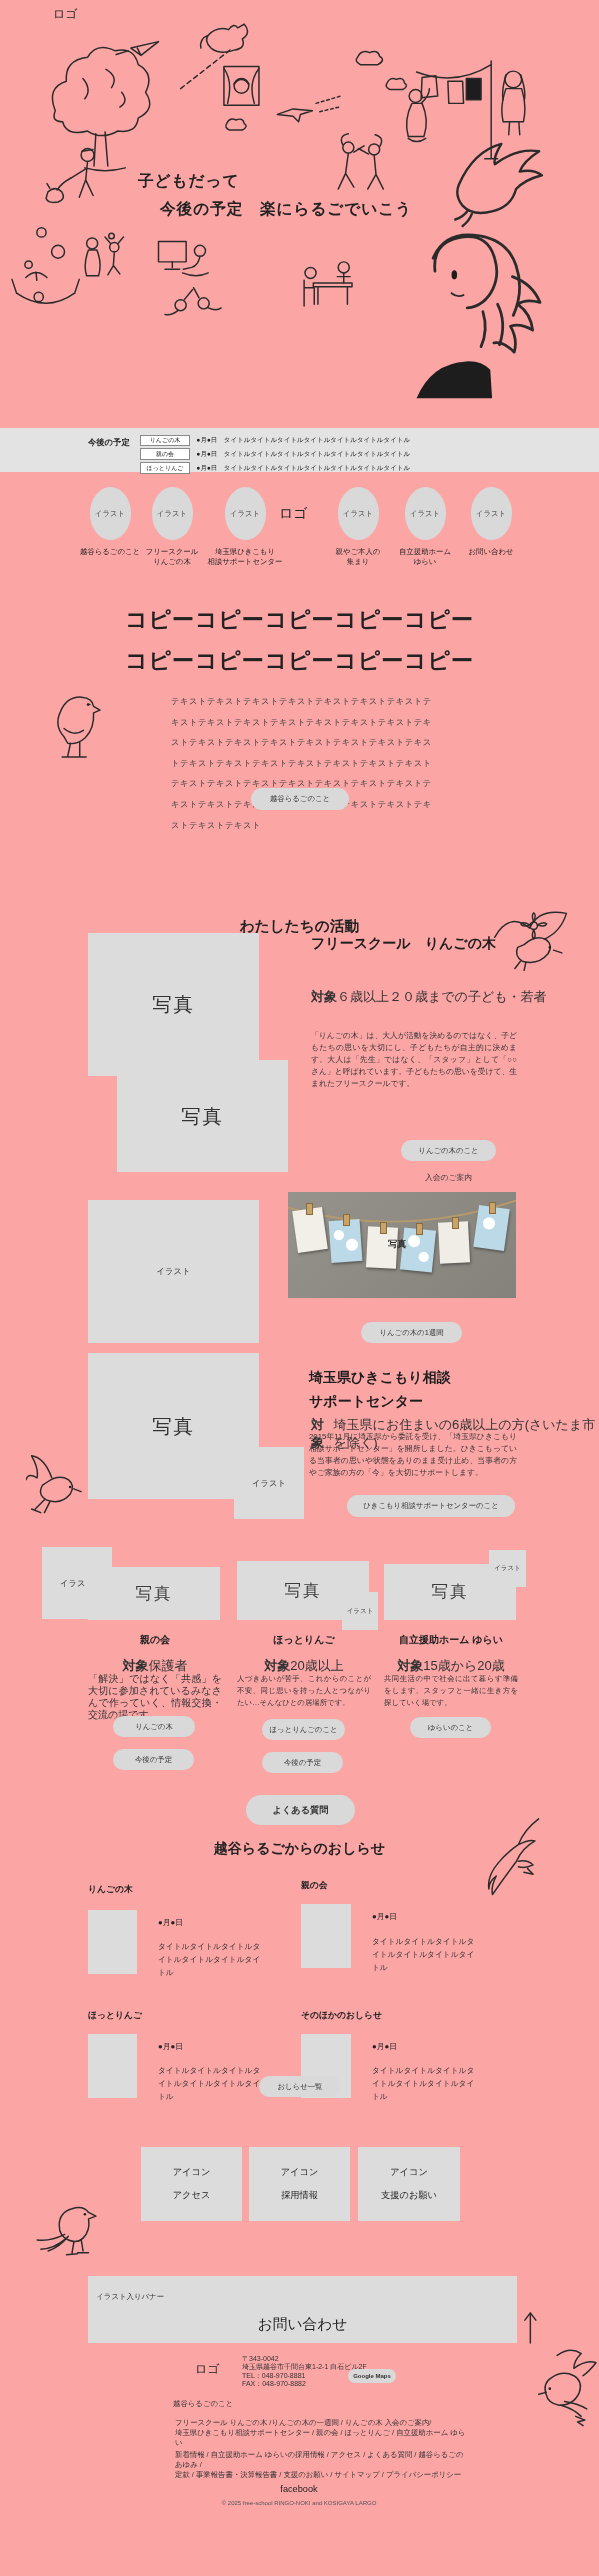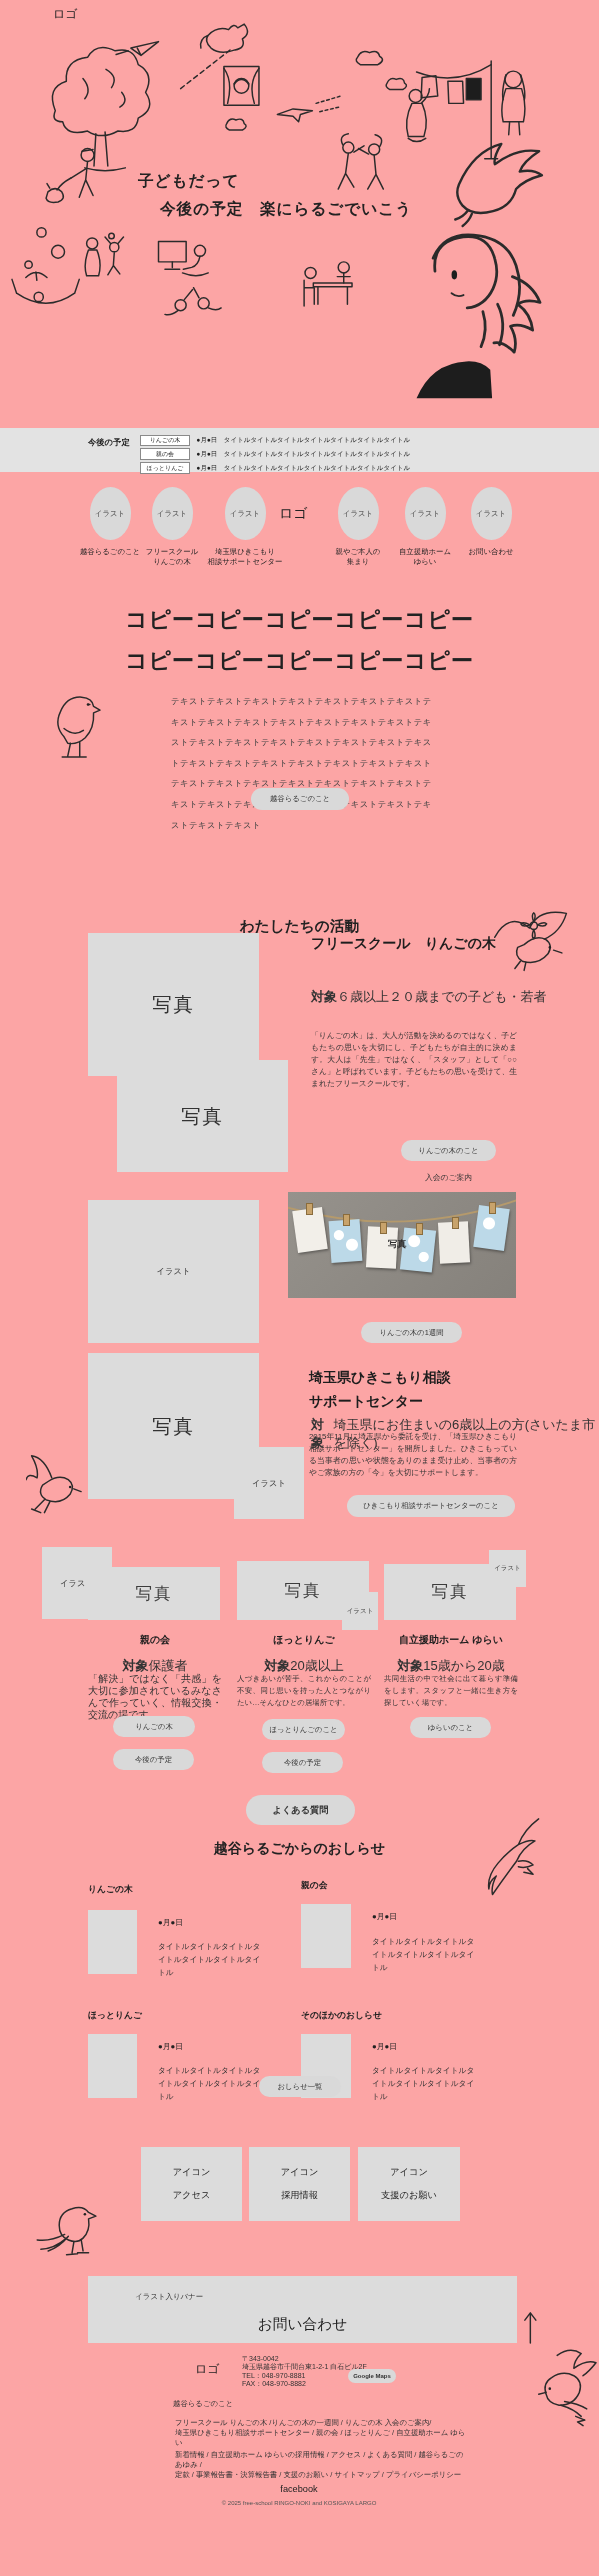--- a/index.html
+++ b/index.html
@@ -366,21 +366,21 @@
   </div>
 
   <svg class="abs doodle" style="left:28px;top:2194px;" width="78" height="69" viewBox="0 0 85 75">
     <path d="M44 50 Q34 46 34 34 Q34 20 48 16 Q60 12 66 20 L74 24 L66 27 Q68 40 60 48 Q54 54 44 50 Z"></path>
     <path d="M40 44 q-16 8 -30 6 M42 48 q-14 12 -28 12 M44 46 q-10 12 -22 16"></path>
     <circle cx="62" cy="22" r="1.4" fill="#222" stroke="none"></circle>
     <path d="M50 52 l-2 12 M58 50 l2 12 M42 66 l12 -1 M54 64 l12 0"></path>
   </svg>
 
   <div class="abs" style="left:88px;top:2276px;width:429px;height:67px;background:#dcdcdc;">
-    <div class="abs" style="left:8.3px;top:15.7px;font-size:7.4px;color:#333;margin-left:39px;">イラスト入りバナー</div>
+    <div class="abs" style="left:8.3px;top:15.7px;font-size:7.4px;color:#333;">イラスト入りバナー</div>
     <div class="abs" style="left:0;top:39px;width:429px;text-align:center;font-size:14.7px;color:#222;">お問い合わせ</div>
   </div>
 
   <div class="abs" style="left:195px;top:2361px;font-size:12px;">ロゴ</div>
   <div class="abs" style="left:242px;top:2355px;font-size:7px;line-height:8.3px;color:#333;">
     <div>〒343-0042</div>
     <div>埼玉県越谷市千間台東1-2-1 白石ビル2F</div>
     <div>TEL：048-970-8881</div>
     <div>FAX：048-970-8882</div>
   </div>

